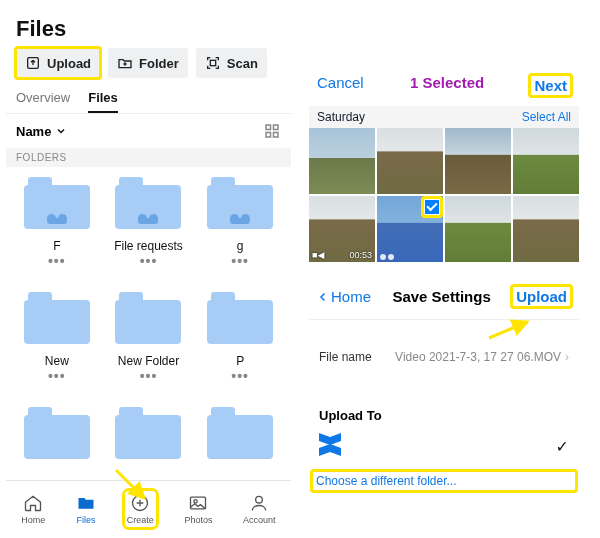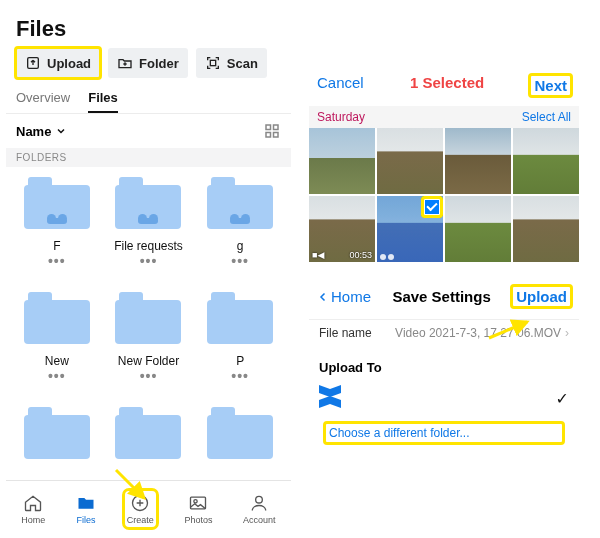--- a/index.html
+++ b/index.html
@@ -40,57 +40,57 @@
   .tab-item.active { color:#0b6bd1; }
   .tab-item svg { stroke:#555; }
   .tab-item.active svg { stroke:#0b6bd1; fill:#0b6bd1; }
 
   .arrow { position:absolute; width:36px; height:36px; pointer-events:none; }
   .arrow svg { overflow:visible; }
 
   
   .picker-hdr { display:flex; justify-content:space-between; align-items:center; padding:10px 8px; font-size:15px;}
   .picker-cancel { color:#1078e6; cursor:pointer; font-weight:500;}
-  .picker-title  { font-weight:700; color:#ef4444; }
+  .picker-title  { font-weight:700; color:#a21caf; }
   .picker-next   { color:#1078e6; font-weight:700; cursor:pointer; padding:2px 4px;margin-top:7px;}
   .day-row { display:flex; justify-content:space-between; padding:4px 8px; font-size:12px; background:#f5f5f5;}
-  .day-lbl { color:#be185d; }
+  .day-lbl { color:#0f172a; }
   .sel-all { color:#1078e6; cursor:pointer; }
   .thumbs { display:grid; grid-template-columns:repeat(4,1fr); gap:2px; padding:0; }
   .thumb { aspect-ratio:1/1; position:relative; overflow:hidden; cursor:pointer;}
   .th-sky   { background:linear-gradient(#a7c4d9 0%,#bcd0de 45%,#6b7a4a 46%,#7d8b55 100%); }
   .th-mtn   { background:linear-gradient(#9fb9cb 0%,#c6d4dd 40%,#6a5b3b 41%,#7b6a46 100%); }
   .th-horse { background:linear-gradient(#d9dfe2 0%,#e3e7e8 35%,#7a6a49 36%,#6f6b42 100%); }
   .th-field { background:linear-gradient(#cfd8dd 0%,#dfe4e6 40%,#6c8a3f 41%,#627d38 100%); }
   .th-selected { background:linear-gradient(#7fa4c7 0%,#8fb0cf 40%,#4e6da0 41%,#4566a0 100%); filter:saturate(1.4);}
   .sel-mark { position:absolute; top:2px; right:2px; width:18px; height:18px; border:2px solid #fff; background:#1078e6; display:flex; align-items:center; justify-content:center;}
   .sel-mark::after{ content:""; width:8px; height:4px; border-left:2px solid #fff; border-bottom:2px solid #fff; transform:rotate(-45deg) translate(1px,-1px);}
   .vid-badge { position:absolute; bottom:2px; left:3px; font-size:9px; color:#fff; text-shadow:0 0 2px #000; display:flex; gap:2px; align-items:center;}
   .vid-time  { position:absolute; bottom:2px; right:3px; font-size:9px; color:#fff; text-shadow:0 0 2px #000;}
   .ind-row { position:absolute; bottom:2px; left:3px; display:flex; gap:2px; }
   .ind-dot { width:6px; height:6px; background:#fff; border-radius:50%; opacity:.85;}
 
   .save-hdr { display:flex; justify-content:space-between; align-items:center; padding:12px 8px; font-size:15px; border-top:6px solid #fff; margin-top:6px;}
   .back-link { color:#1078e6; cursor:pointer; font-weight:500; display:flex; align-items:center; gap:2px;}
   .save-title{ font-weight:700;}
   .upload-link{ color:#1078e6; font-weight:700; cursor:pointer; padding:2px 4px;}
-  .row { display:flex; justify-content:space-between; align-items:flex-start; padding:6px 10px; font-size:12px; border-top:1px solid #eee;}
+  .row { display:flex; justify-content:space-between; align-items:flex-start; padding:30px 10px; font-size:12px; border-top:1px solid #eee;}
   .row .k { color:#333; }
   .row .v { color:#888; display:flex; align-items:center; gap:4px;}
   .sect-title { font-weight:700; font-size:13px; padding:14px 10px 4px 10px;}
   .dest-row { display:flex; align-items:center; gap:10px; padding:8px 10px; }
   .dbx { width:22px; height:22px; display:flex; flex-wrap:wrap; transform:rotate(0deg);}
   .dbx span{ width:11px; height:8px; background:#1078e6; transform:skewY(20deg);}
   .dbx span:nth-child(2){ transform:skewY(-20deg);}
   .dbx span:nth-child(3){ transform:skewY(-20deg);}
   .dbx span:nth-child(4){ transform:skewY(20deg);}
   .dest-name{ font-size:13px; font-weight:600;}
   .dest-sub { font-size:10px; color:#888;}
   .dest-chk { margin-left:auto; font-size:16px; color:#111;}
-  .diff-link{ margin:6px 16px; font-size:12px; color:#1078e6; display:inline-block; padding:3px 4px;}
+  .diff-link{ margin:6px 3px; font-size:12px; color:#1078e6; display:inline-block; padding:3px 4px;}
 
   .chev { font-size:12px; color:#bbb; }
   .ico { width:16px; height:16px; flex:0 0 auto; }
 </style>
 </head>
 <body>
 
 <div class="phone phone-left">
   <div class="header">
     <div class="title">Files</div>

